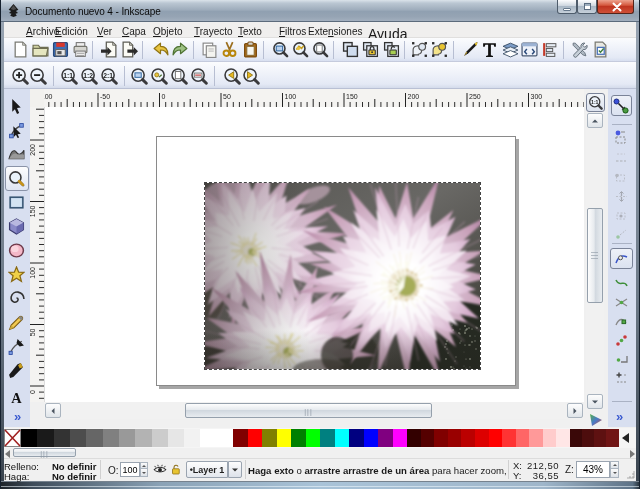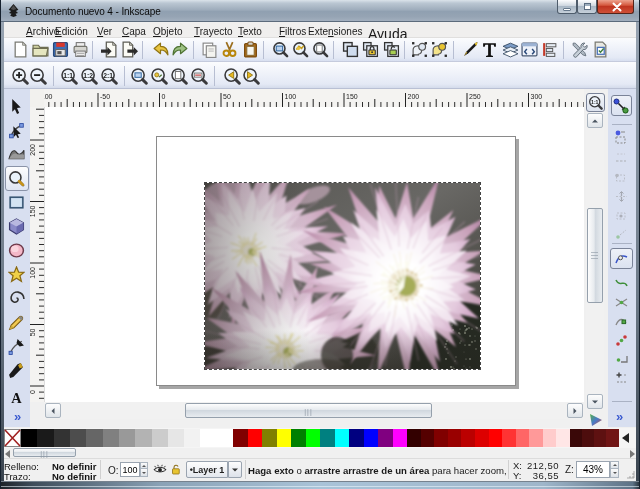--- a/index.html
+++ b/index.html
@@ -776,21 +776,21 @@
 <div class="abs" style="left:606.0px;top:429px;width:12.5px;height:18px;background:#701515"></div>
 <div class="abs" style="left:622px;top:433px;width:0;height:0;border-top:5px solid transparent;border-bottom:5px solid transparent;border-right:7px solid #222"></div>
 <div class="abs" style="left:4px;top:448px;width:632px;height:10px;background:#f0f0f0"></div>
 <div class="abs" style="left:5px;top:449px;width:0;height:0;border-top:4px solid transparent;border-bottom:4px solid transparent;border-right:5px solid #777;margin-top:1px"></div>
 <div class="abs" style="left:630px;top:450px;width:0;height:0;border-top:4px solid transparent;border-bottom:4px solid transparent;border-left:5px solid #777"></div>
 <div class="abs" style="left:13px;top:448px;width:63px;height:9px;background:linear-gradient(#fdfdfd,#e6eaee 45%,#d1d8df 50%,#e8ecf0);border:1px solid #95a0ac;border-radius:2px">
     <div class="abs" style="left:50%;top:50%;transform:translate(-50%,-50%);font-size:7px;color:#8a95a1;letter-spacing:1px">|||</div>
   </div>
 <div class="abs" style="left:4px;top:458px;width:632px;height:23px;background:#f0f0f0;border-top:1px solid #dcdcdc"></div>
 <div class="abs" style="left:4px;top:461px;font-size:9.5px;color:#111">Relleno:</div>
-<div class="abs" style="left:4px;top:471px;font-size:9.5px;color:#111">Trazo:</div>
+<div class="abs" style="left:4px;top:471px;font-size:9.5px;color:#111">Haga:</div>
 <div class="abs" style="left:52px;top:461px;font-size:9.5px;font-weight:bold;color:#111">No definir</div>
 <div class="abs" style="left:52px;top:471px;font-size:9.5px;font-weight:bold;color:#111">No definir</div>
 <div class="abs" style="left:108px;top:465px;font-size:10px;color:#222">O:</div>
 <div class="abs" style="left:120px;top:462px;width:20px;height:15px;background:#fff;border:1px solid #9aa4b0;font-size:9px;text-align:center;line-height:14px">100</div>
 <div class="abs" style="left:140px;top:462px;width:8px;height:15px">
 <div style="position:relative;width:8px;height:7px;background:linear-gradient(#fbfbfb,#dde2e8);border:1px solid #aab4bf">
       <div class="abs" style="left:50%;top:50%;transform:translate(-50%,-50%);width:0;height:0;border-left:2px solid transparent;border-right:2px solid transparent;border-bottom:2px solid #555"></div>
     </div>
 <div style="position:relative;width:8px;height:8px;background:linear-gradient(#fbfbfb,#dde2e8);border:1px solid #aab4bf;border-top:none">
       <div class="abs" style="left:50%;top:50%;transform:translate(-50%,-50%);width:0;height:0;border-left:2px solid transparent;border-right:2px solid transparent;border-top:2px solid #555"></div>

